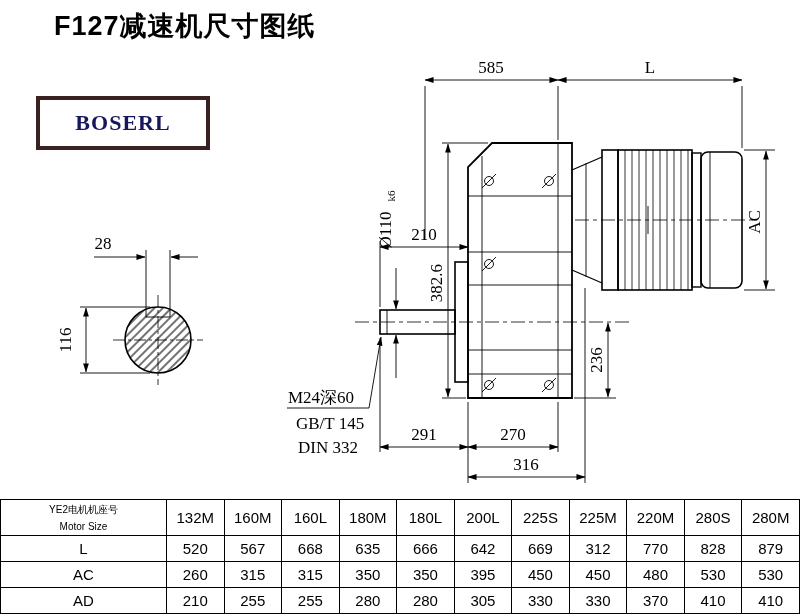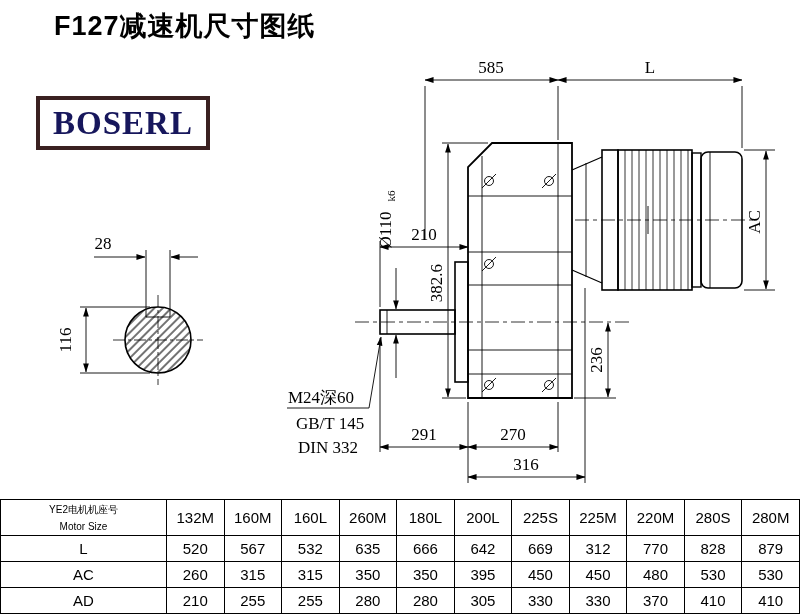--- a/index.html
+++ b/index.html
@@ -1,21 +1,21 @@
 <!DOCTYPE html>
 <html><head>
 <meta charset="utf-8">
 <style>
   html,body{margin:0;padding:0;}
   body{width:800px;height:614px;background:#ffffff;position:relative;overflow:hidden;
        font-family:"Liberation Sans","DejaVu Sans",sans-serif;color:#000;}
   .title{position:absolute;left:54px;top:8px;font-size:27px;font-weight:bold;letter-spacing:1px;}
   .logo{position:absolute;left:36px;top:96px;width:166px;height:46px;border:4px solid #3a2121;
         background:#fff;display:flex;align-items:center;justify-content:center;}
-  .logo span{font-family:"Liberation Serif","DejaVu Serif",serif;font-weight:bold;font-size:33px;
+  .logo span{font-family:"Liberation Serif","DejaVu Serif",serif;font-weight:bold;font-size:22px;
              color:#17175c;letter-spacing:1px;}
   svg.draw{position:absolute;left:0;top:0;}
   .t{font-family:"Liberation Serif","DejaVu Serif",serif;font-size:17px;fill:#000;}
   .ts{font-size:11px;}
   table{position:absolute;left:0;top:499px;width:800px;border-collapse:collapse;table-layout:fixed;
         font-size:15px;background:#fff;}
   col.first{width:166px;}
   th,td{border:1px solid #000;text-align:center;vertical-align:middle;font-weight:normal;padding:0;}
   tr.hdr{height:36px;}
   tr.row{height:26px;}
@@ -210,34 +210,34 @@
   </colgroup>
   <tbody>
       <tr class="hdr">
     <th>
       <div class="hcell">YE2电机机座号</div>
       <div class="hcell">Motor Size</div>
     </th>
     <th>132M</th>
     <th>160M</th>
     <th>160L</th>
-    <th>260M</th>
+    <th>180M</th>
     <th>180L</th>
     <th>200L</th>
     <th>225S</th>
     <th>225M</th>
     <th>220M</th>
     <th>280S</th>
     <th>280M</th>
   </tr>
   <tr class="row">
     <th>L</th>
     <td>520</td>
     <td>567</td>
-    <td>532</td>
+    <td>668</td>
     <td>635</td>
     <td>666</td>
     <td>642</td>
     <td>669</td>
     <td>312</td>
     <td>770</td>
     <td>828</td>
     <td>879</td>
   </tr>
   <tr class="row">

